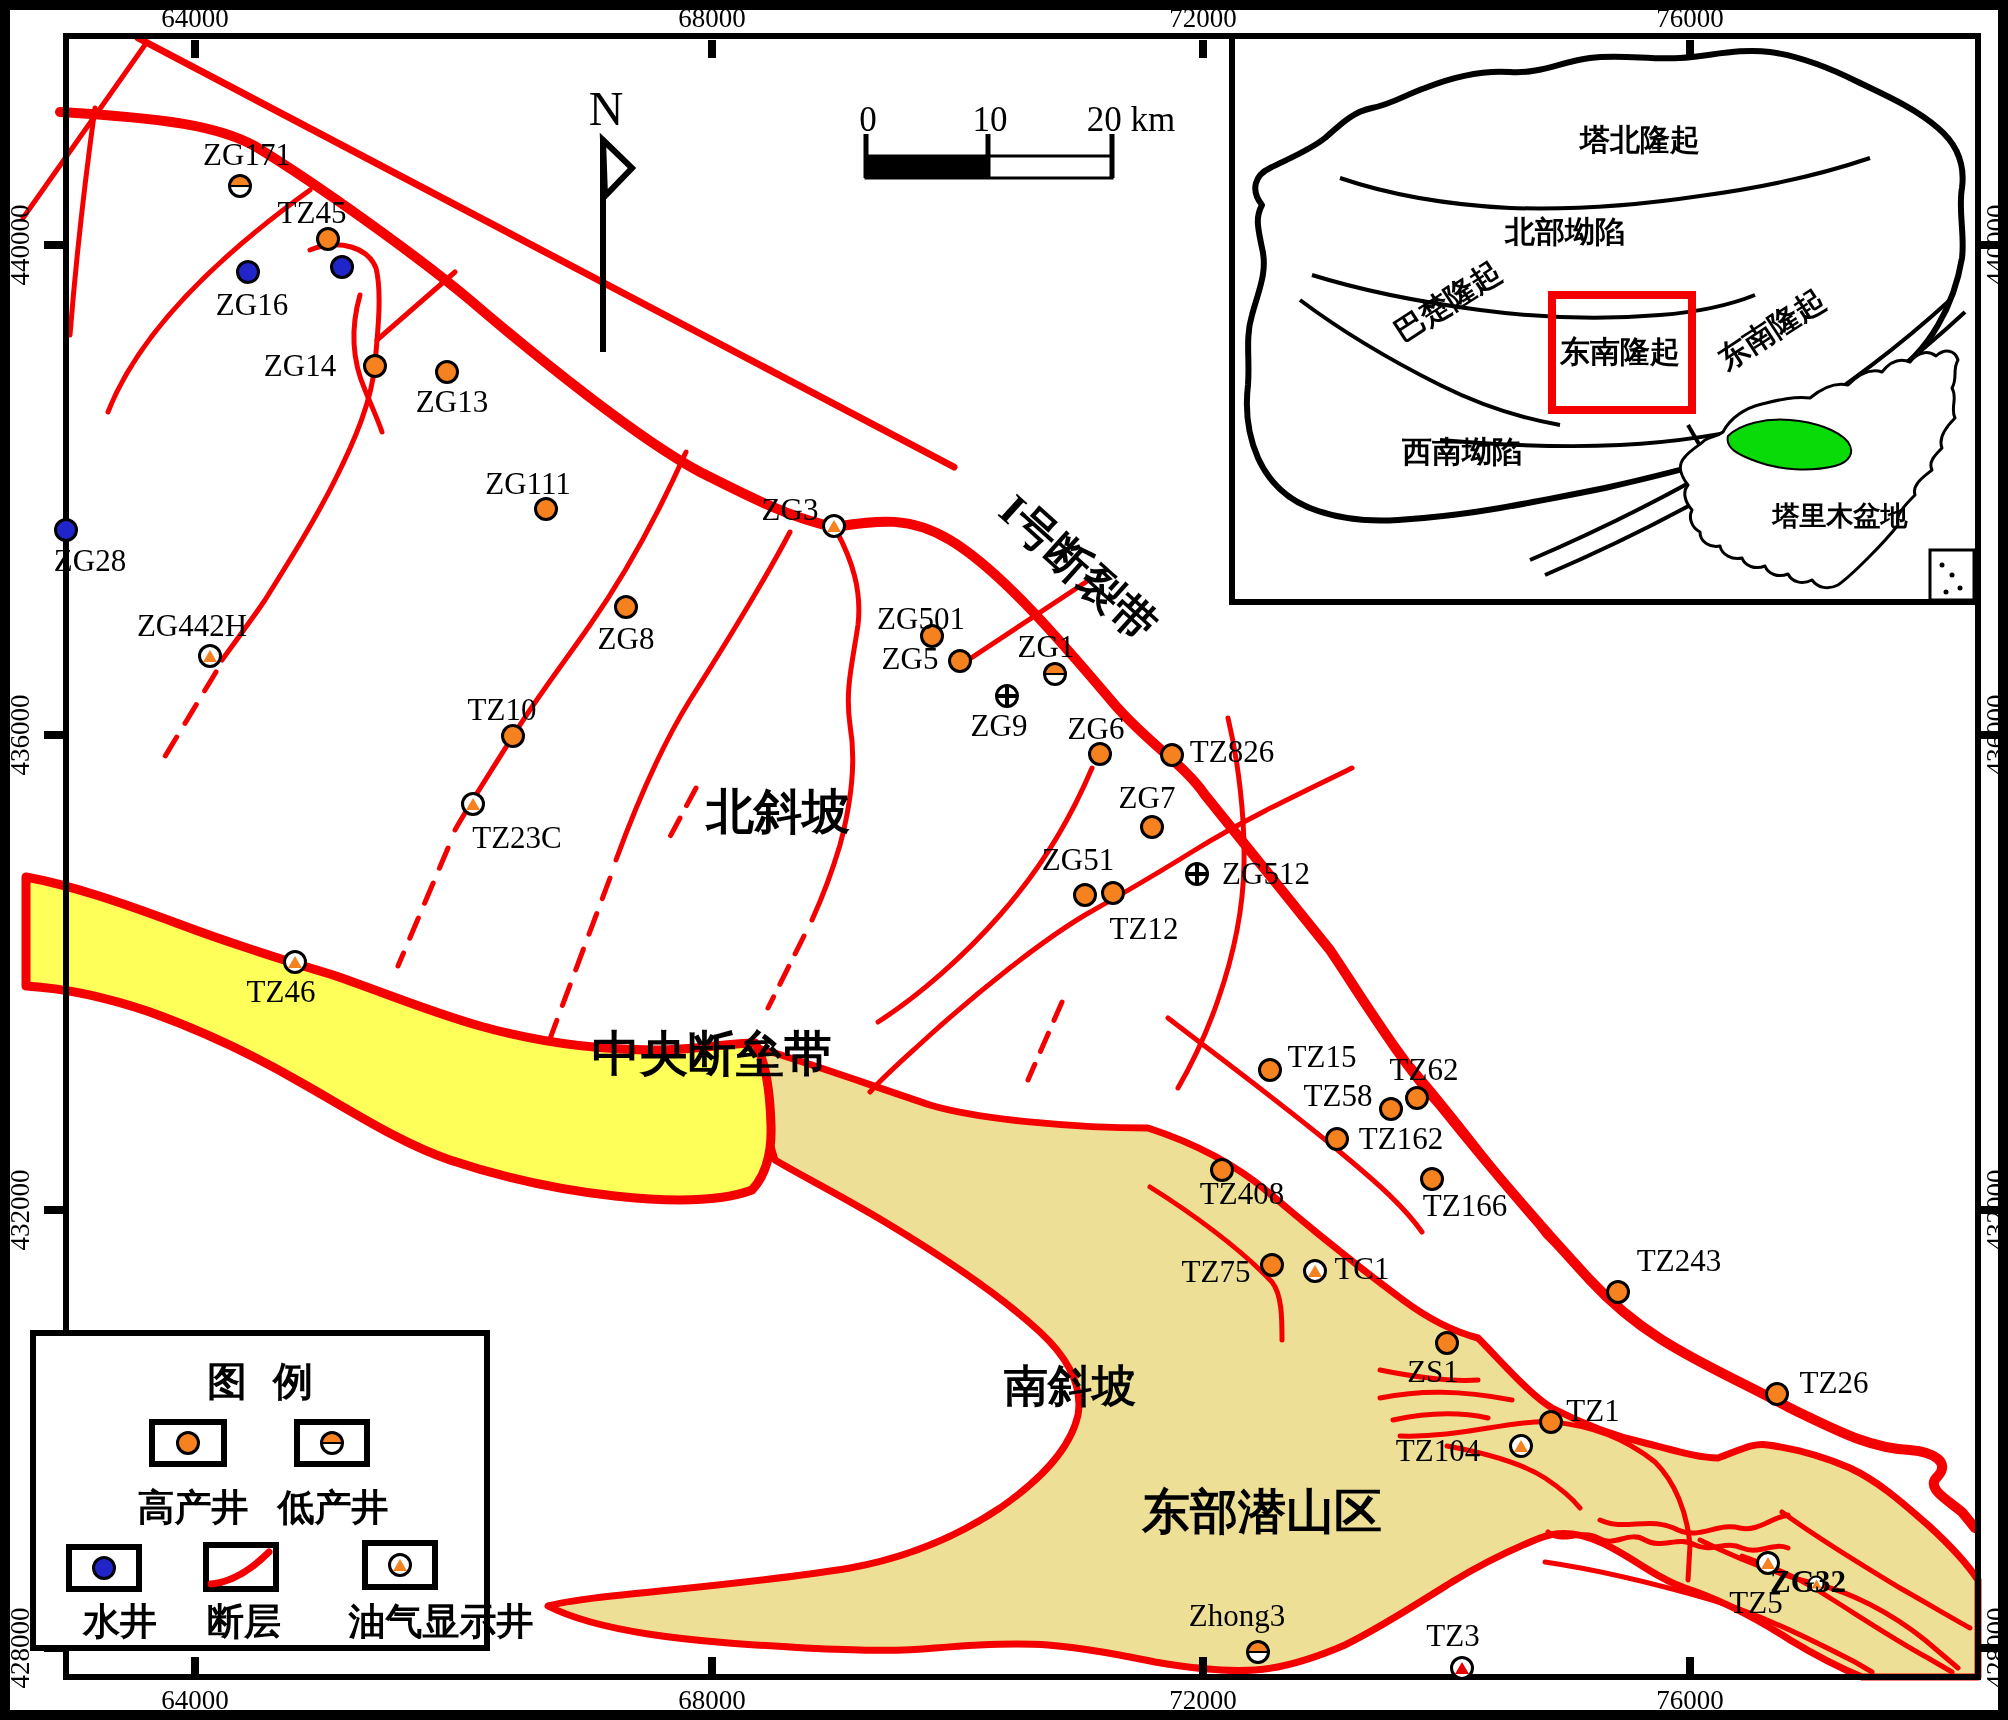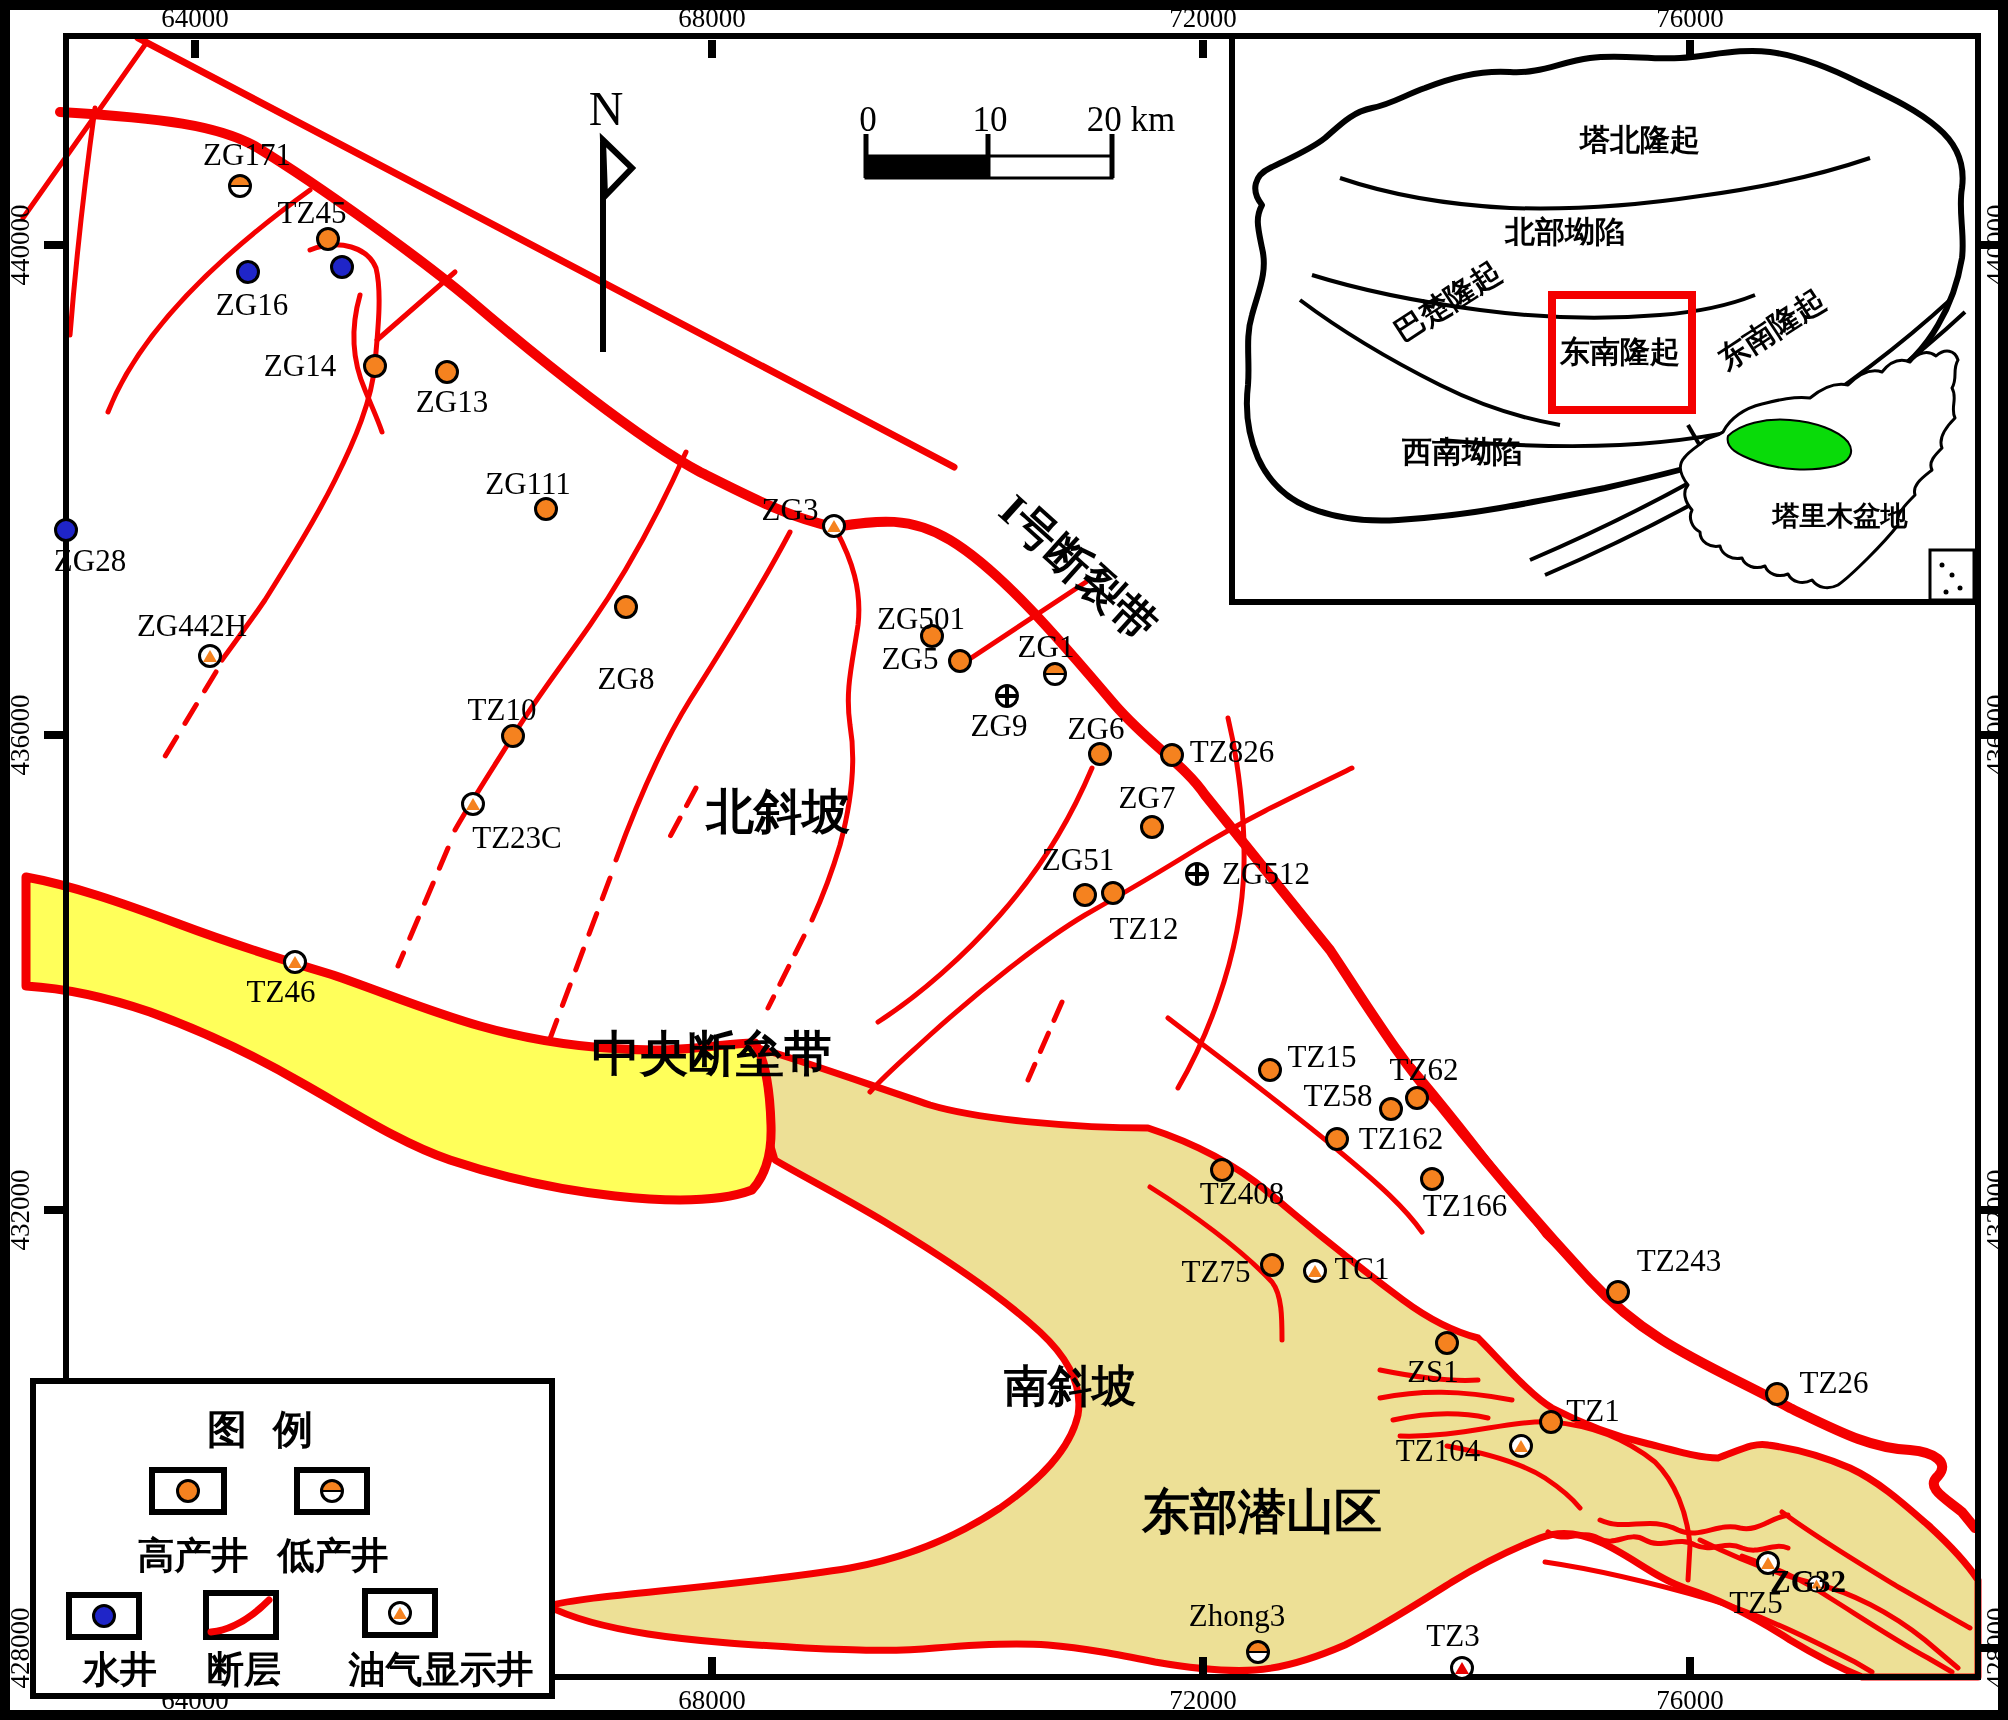--- a/index.html
+++ b/index.html
@@ -20,21 +20,21 @@
   .mk.cross{background-color:#fff;
       background-image:linear-gradient(to right,transparent 40%,#000 40% 60%,transparent 60%),
                        linear-gradient(to bottom,transparent 40%,#000 40% 60%,transparent 60%);}
   .mk.show,.mk.redshow,.mk.showsm{background:#fff;}
   .mk i{display:block;width:0;height:0;border-left:7px solid transparent;border-right:7px solid transparent;
         border-bottom:12px solid #F5821F;}
   .mk.redshow i{border-bottom-color:#E80000;}
   .mk.showsm{width:17px;height:17px;border-width:2px;}
   .mk.showsm i{border-left-width:5px;border-right-width:5px;border-bottom-width:9px;}
   
-  #legend{position:absolute;left:30px;top:1378px;width:525px;height:321px;background:#fff;
+  #legend{position:absolute;left:30px;top:1330px;width:460px;height:321px;background:#fff;
           border:6px solid #000;box-sizing:border-box;z-index:20;}
   #legend .ttl{position:absolute;left:228px;top:18px;transform:translateX(-50%);font-size:40px;letter-spacing:8px;font-weight:600;}
   .lgbox{position:absolute;border:6px solid #000;box-sizing:border-box;background:#fff;}
   .lglab{position:absolute;transform:translate(-50%,-50%);font-size:37px;font-weight:600;white-space:nowrap;}
   #legend .mk{z-index:21;}
   
   .inlab{position:absolute;transform:translate(-50%,-50%);font-size:30px;color:#000;white-space:nowrap;z-index:15;font-weight:600;}
   .inlab.rot{transform:translate(-50%,-50%) rotate(-33deg);}
   #n-label{position:absolute;transform:translate(-50%,-50%);font-size:48px;z-index:8;}
   .sblab{position:absolute;transform:translate(-50%,-50%);font-size:35px;z-index:8;white-space:nowrap;}
@@ -224,21 +224,21 @@
     <div class="wl" style="left: 452px; top: 402px;">ZG13</div>
     <div class="mk water" style="left: 66px; top: 530px;"></div>
     <div class="wl" style="left: 90px; top: 561px;">ZG28</div>
     <div class="mk show" style="left: 210px; top: 656px;">
       <i></i>
     </div>
     <div class="wl" style="left: 192px; top: 626px;">ZG442H</div>
     <div class="mk high" style="left: 546px; top: 509px;"></div>
     <div class="wl" style="left: 528px; top: 484px;">ZG111</div>
     <div class="mk high" style="left: 626px; top: 607px;"></div>
-    <div class="wl" style="left: 626px; top: 639px; margin-top: 40px;">ZG8</div>
+    <div class="wl" style="left: 626px; top: 639px;">ZG8</div>
     <div class="mk high" style="left: 513px; top: 736px;"></div>
     <div class="wl" style="left: 502px; top: 710px;">TZ10</div>
     <div class="mk show" style="left: 473px; top: 804px;">
       <i></i>
     </div>
     <div class="wl" style="left: 517px; top: 838px;">TZ23C</div>
     <div class="mk show" style="left: 834px; top: 526px;">
       <i></i>
     </div>
     <div class="wl" style="left: 790px; top: 510px;">ZG3</div>

